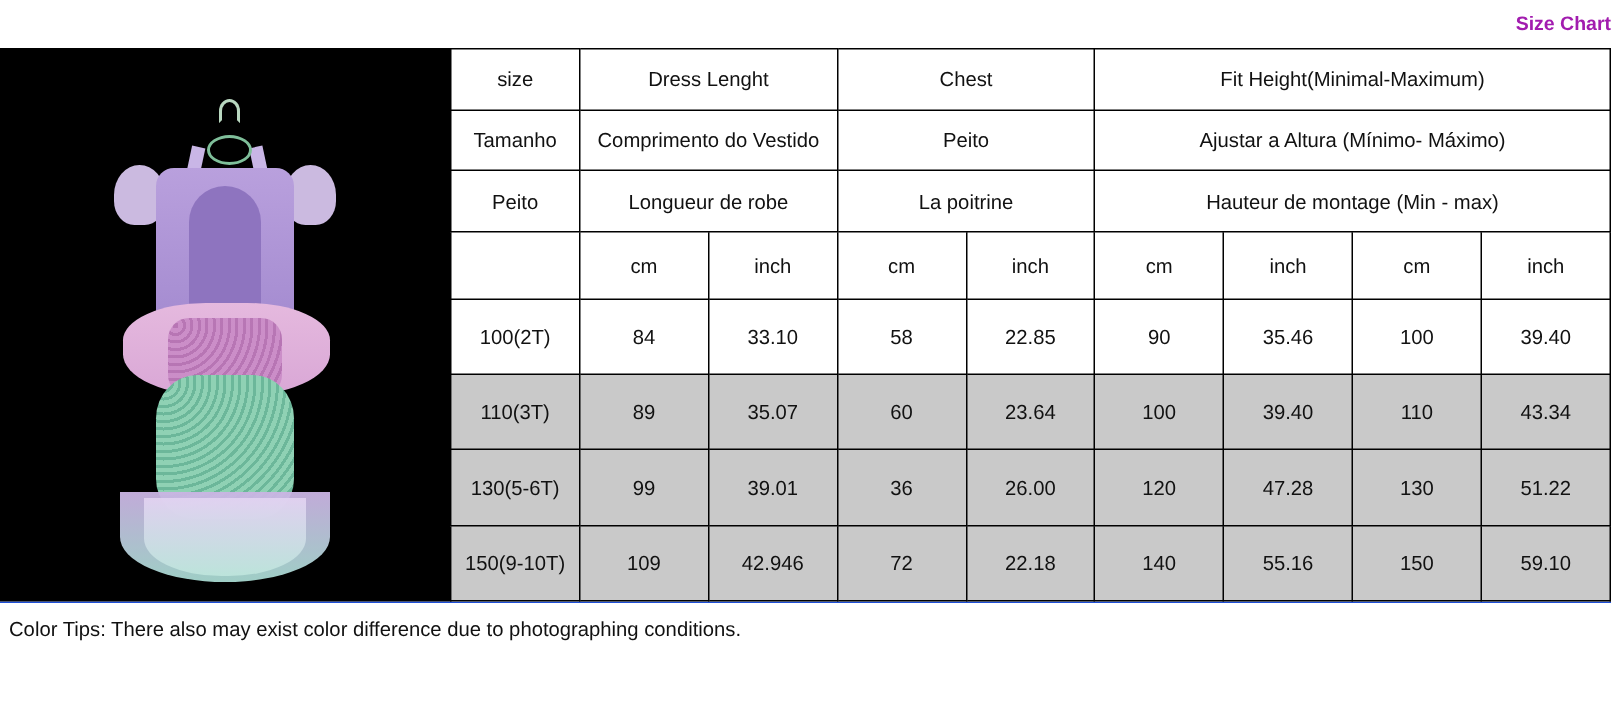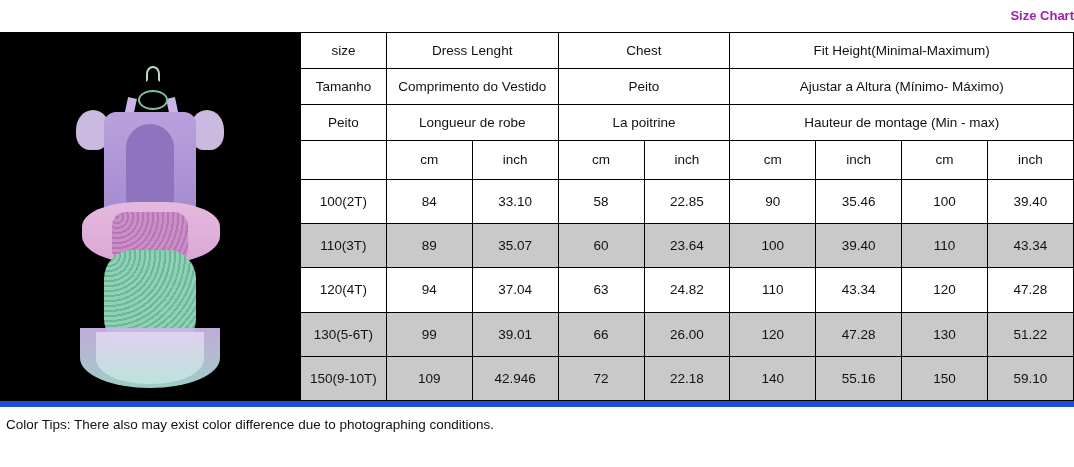--- a/index.html
+++ b/index.html
@@ -154,21 +154,21 @@
   }
   tr.lang-row td { height: 29px; }
   tr.unit-row td { height: 32px; }
   tr.data-row td { height: 36px; }
   tr.shade td { background: #c9c9c9; text-align: center; }
   td.size-label { font-size: 14px; }
   .footer {
     height: 66px;
     box-sizing: border-box;
     padding: 8px 6px 0 6px;
-    border-top: 6px solid #1d4ed8;
+    border-top: 1px solid #1d4ed8;
   }
   .footer p {
     margin: 0 0 4px 0;
     font-size: 13.5px;
     color: #111111;
     line-height: 1.45;
   }
 </style>
 </head>
 <body>
@@ -245,36 +245,25 @@
             <td class="size-label">110(3T)</td>
             <td>89</td>
             <td>35.07</td>
             <td>60</td>
             <td>23.64</td>
             <td>100</td>
             <td>39.40</td>
             <td>110</td>
             <td>43.34</td>
           </tr>
-          <tr class="data-row">
-            <td class="size-label">120(4T)</td>
-            <td>94</td>
-            <td>37.04</td>
-            <td>63</td>
-            <td>24.82</td>
-            <td>110</td>
-            <td>43.34</td>
-            <td>120</td>
-            <td>47.28</td>
-          </tr>
           <tr class="data-row shade">
             <td class="size-label">130(5-6T)</td>
             <td>99</td>
             <td>39.01</td>
-            <td>66</td>
+            <td>36</td>
             <td>26.00</td>
             <td>120</td>
             <td>47.28</td>
             <td>130</td>
             <td>51.22</td>
           </tr>
           <tr class="data-row shade">
             <td class="size-label">150(9-10T)</td>
             <td>109</td>
             <td>42.946</td>

